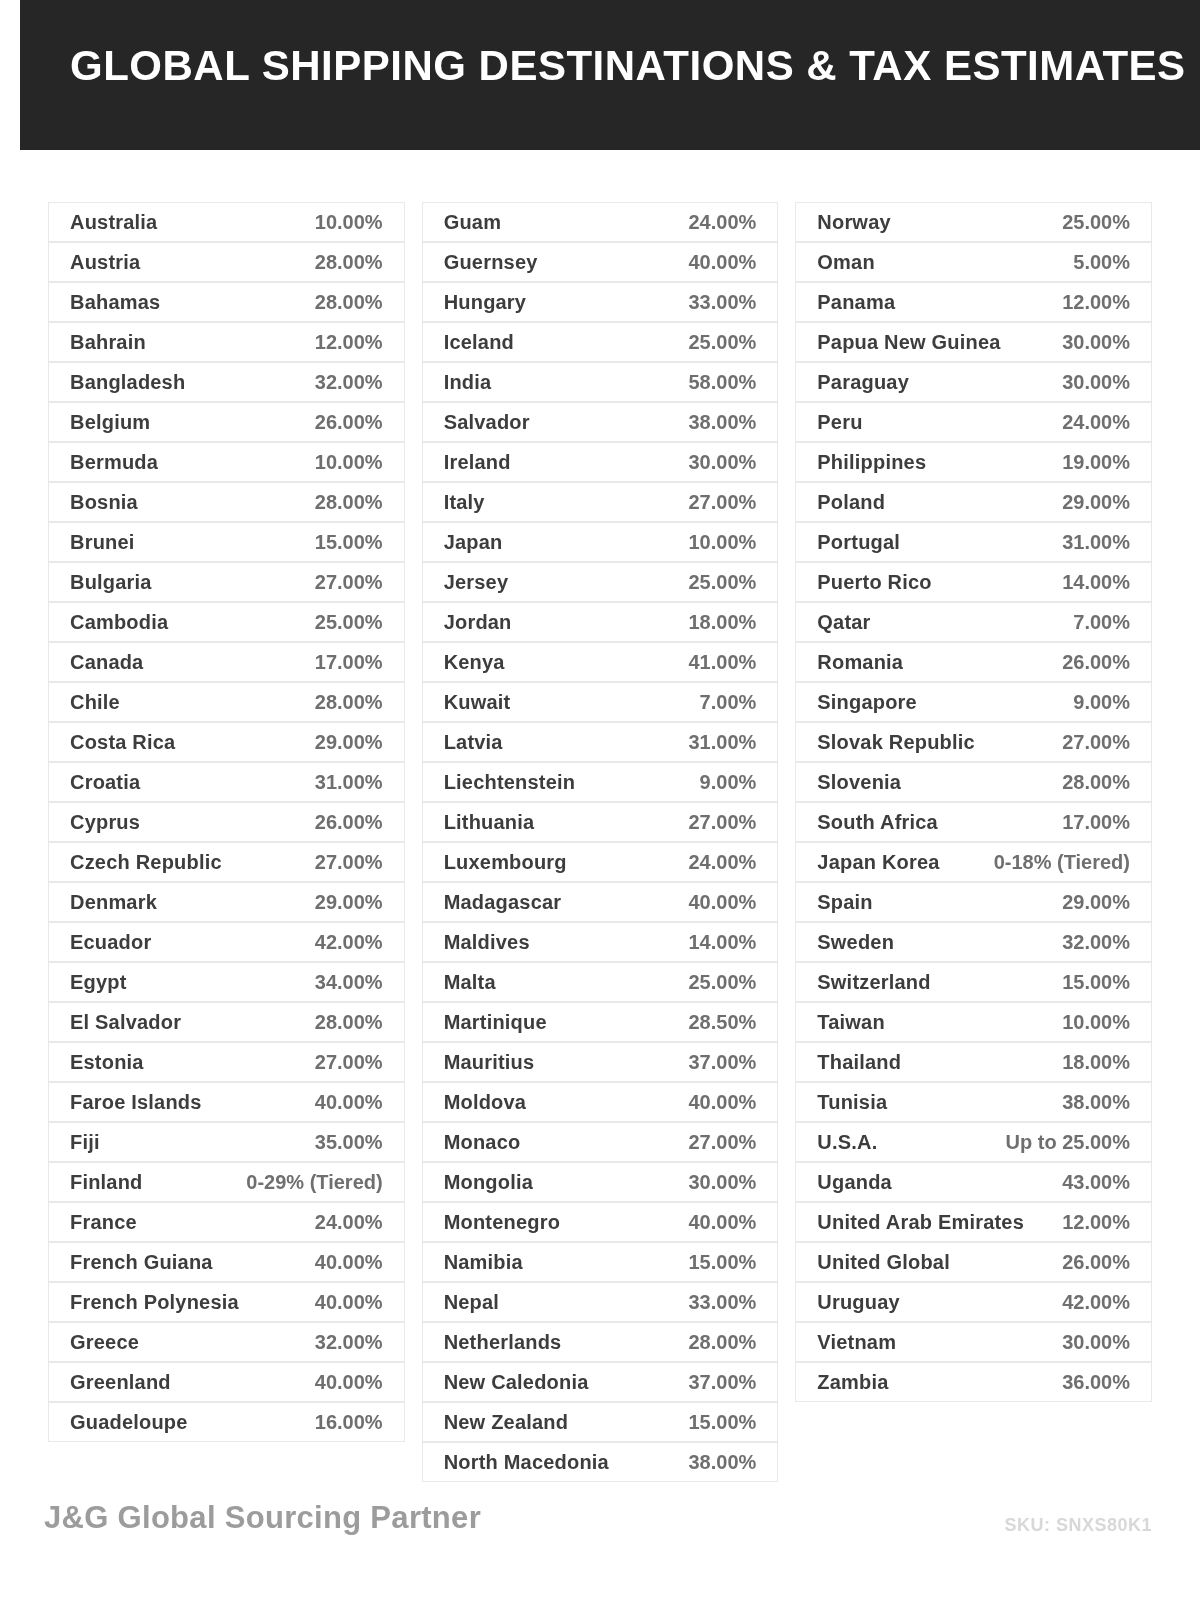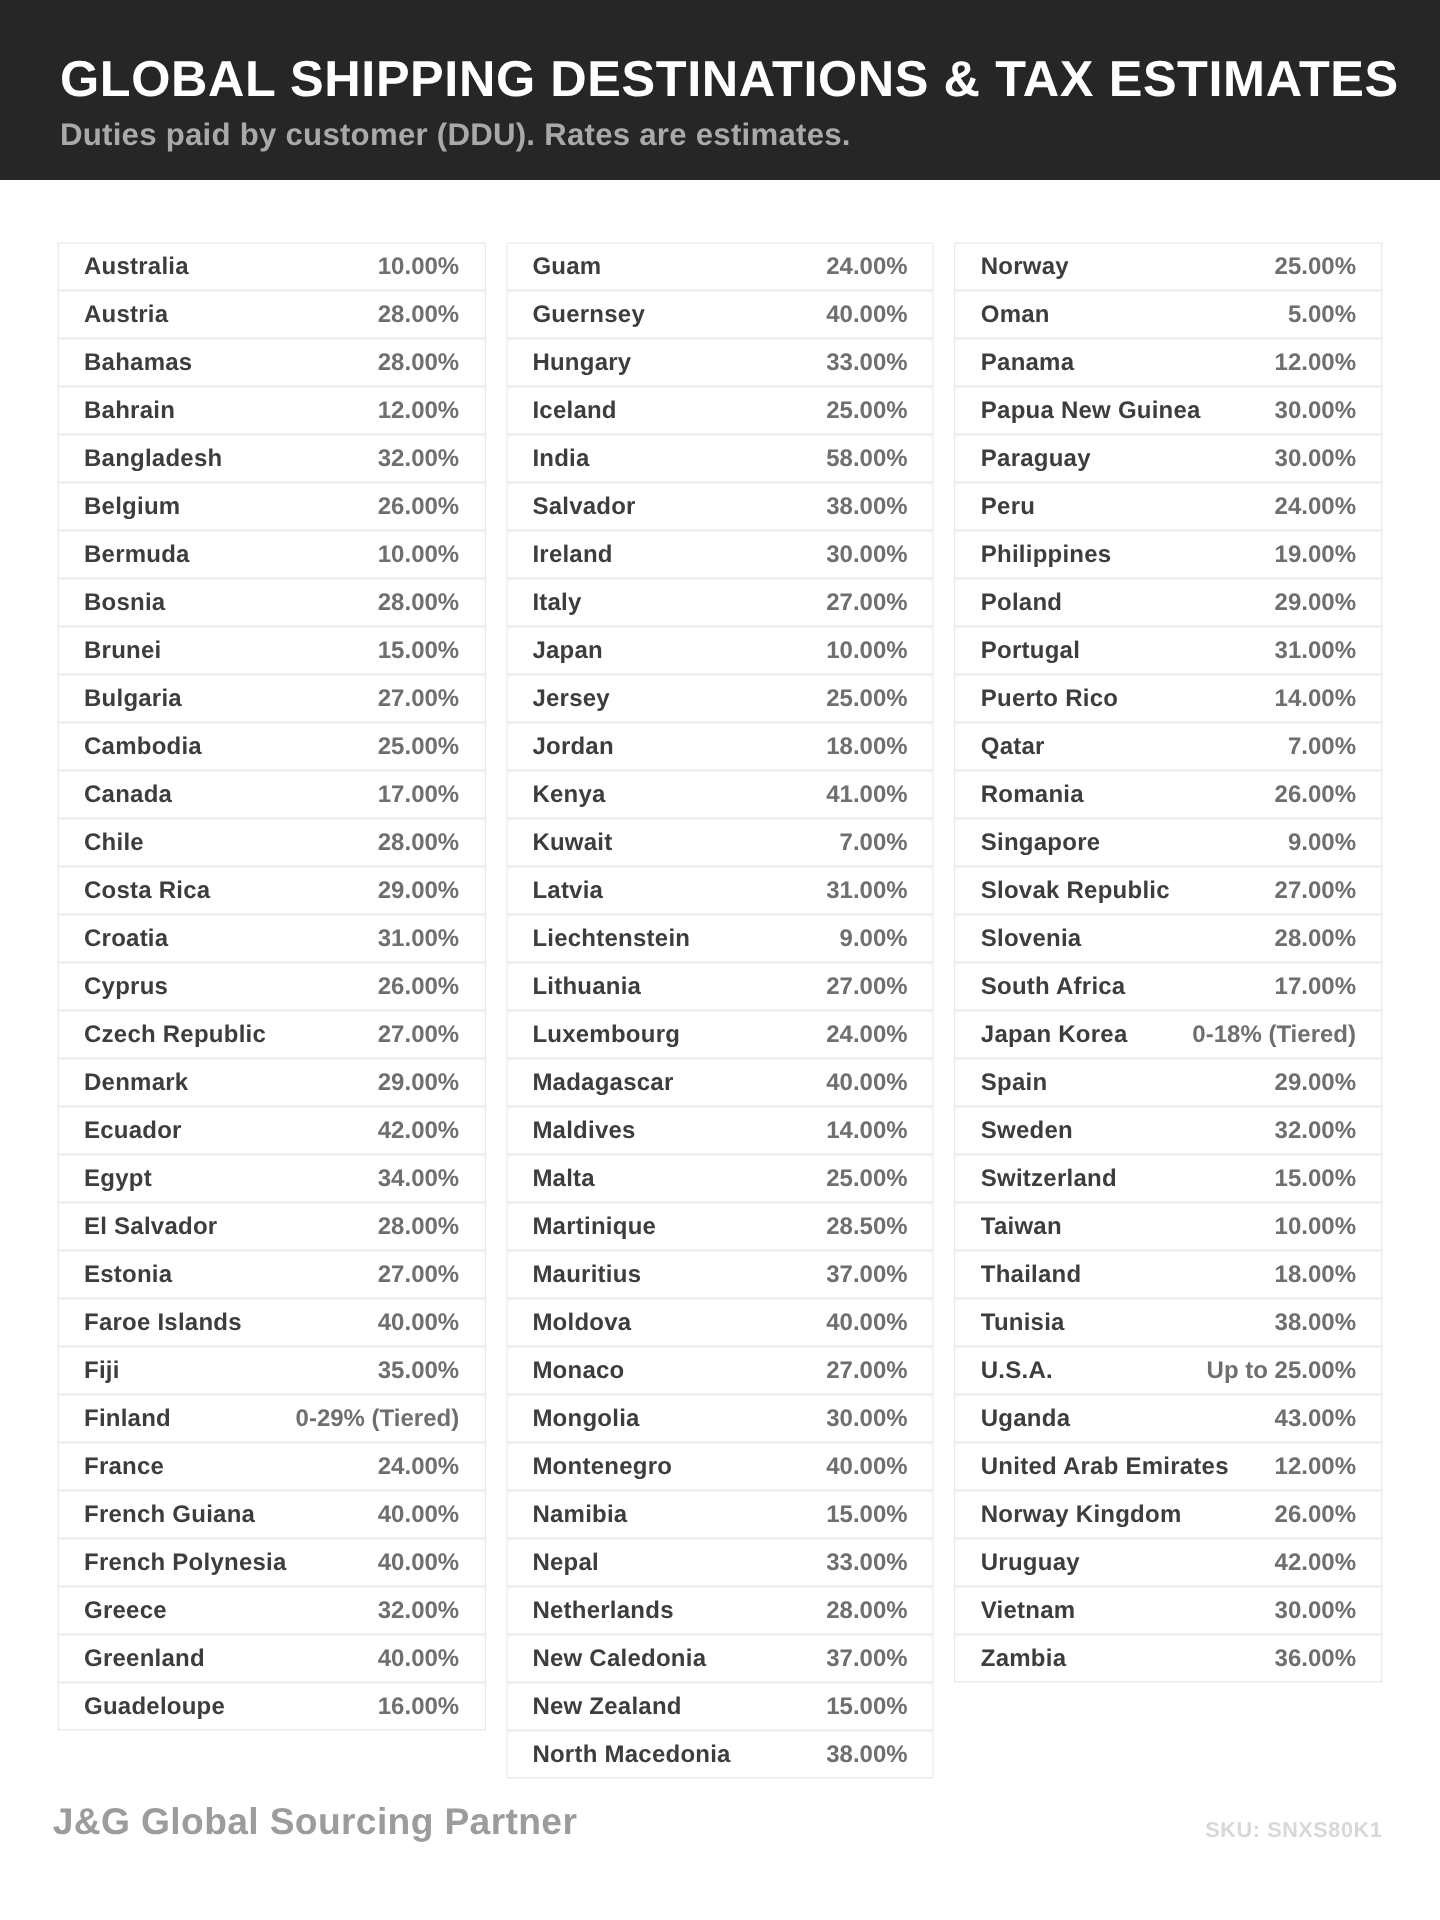--- a/index.html
+++ b/index.html
@@ -17,20 +17,21 @@
   body {
     width: 1200px;
     height: 1600px;
     overflow: hidden;
     font-family: "Liberation Sans", sans-serif;
   }
   .banner {
     background: var(--header-bg);
     padding: 44px 48px 30px 50px;
     height: 150px;
+    margin-left: 20px;
   }
   .banner h1 {
     color: var(--title-color);
     font-size: 42px;
     font-weight: bold;
     letter-spacing: 0.5px;
     line-height: 1.05;
     white-space: nowrap;
   }
   .banner .subtitle {
@@ -94,21 +95,20 @@
     font-weight: bold;
     color: var(--sku-color);
     letter-spacing: 0.5px;
   }
 </style>
 </head>
 <body>
 
 <header class="banner">
   <h1>GLOBAL SHIPPING DESTINATIONS &amp; TAX ESTIMATES</h1>
-  <div class="subtitle">Duties paid by customer (DDU). Rates are estimates.</div>
 </header>
 
 <main class="tables">
   <div class="rate-table">
       <div class="row">
         <span class="country">Australia</span>
         <span class="rate">10.00%</span>
       </div>
       <div class="row">
         <span class="country">Austria</span>
@@ -460,21 +460,21 @@
       </div>
       <div class="row">
         <span class="country">Uganda</span>
         <span class="rate">43.00%</span>
       </div>
       <div class="row">
         <span class="country">United Arab Emirates</span>
         <span class="rate">12.00%</span>
       </div>
       <div class="row">
-        <span class="country">Norway Kingdom</span>
+        <span class="country">United Global</span>
         <span class="rate">26.00%</span>
       </div>
       <div class="row">
         <span class="country">Uruguay</span>
         <span class="rate">42.00%</span>
       </div>
       <div class="row">
         <span class="country">Vietnam</span>
         <span class="rate">30.00%</span>
       </div>

